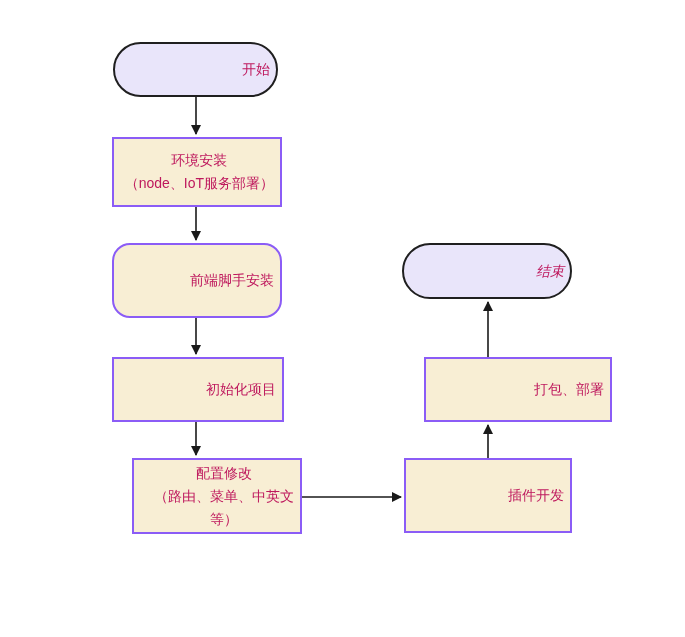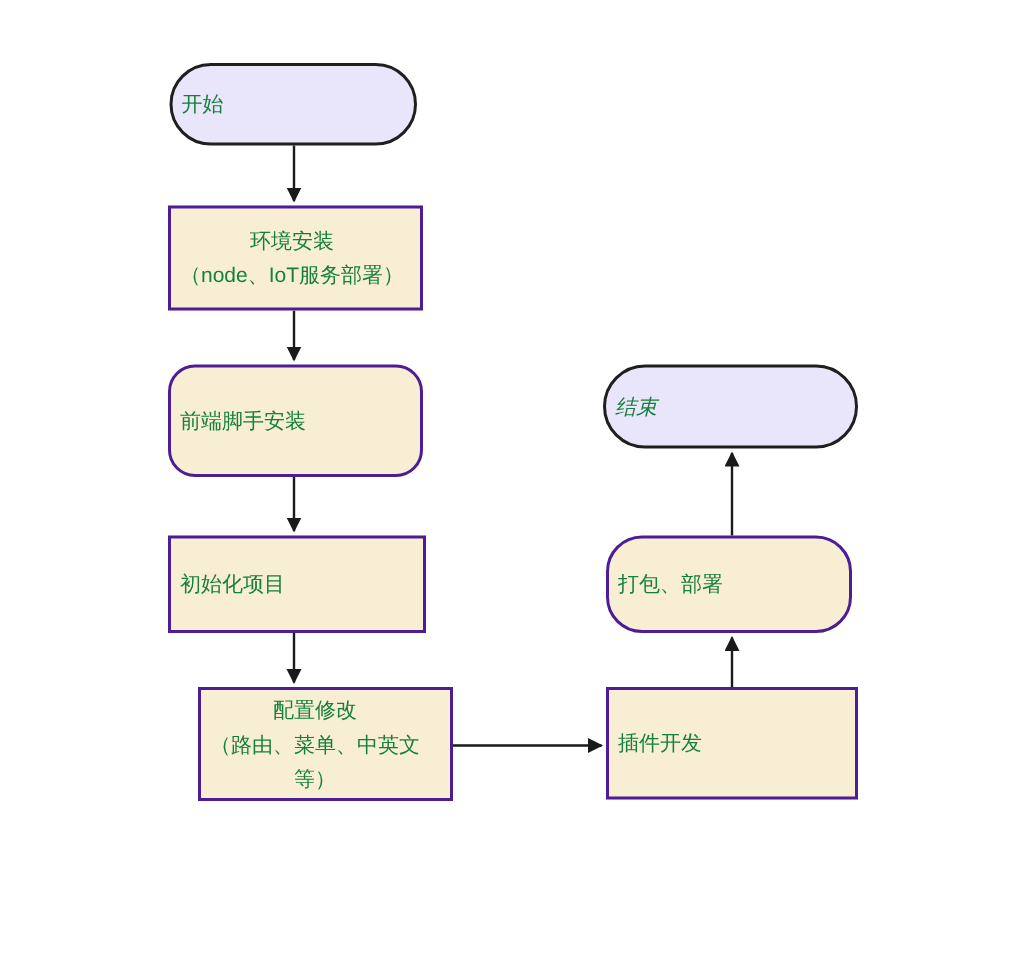--- a/index.html
+++ b/index.html
@@ -13,47 +13,47 @@
     width: 685px;
     height: 637px;
     background: #ffffff;
     overflow: hidden;
   }
   .node {
     position: absolute;
     box-sizing: border-box;
     display: flex;
     align-items: center;
-    justify-content: flex-start;
+    justify-content: flex-end;
     text-align: center;
-    color: #15803d;
+    color: #be185d;
     font-size: 14px;
     line-height: 23px;
   }
   .node-label {
     white-space: pre-line;
     padding: 0 6px;
   }
   .process {
     background: #f8eed4;
-    border: 2px solid #4c1d95;
+    border: 2px solid #8b5cf6;
   }
   .terminal {
     background: #e9e5fa;
     border: 2px solid #1f1f1f;
     border-radius: 28px;
   }
   
   #n-start   { left: 113px; top: 42px;  width: 165px; height: 55px; }
   #n-env     { left: 112px; top: 137px; width: 170px; height: 70px; }
   #n-scaffold{ left: 112px; top: 243px; width: 170px; height: 75px; border-radius: 18px; }
   #n-init    { left: 112px; top: 357px; width: 172px; height: 65px; }
   #n-config  { left: 112px; top: 458px; width: 170px; height: 76px; margin-left: 20px; }
   #n-plugin  { left: 404px; top: 458px; width: 168px; height: 75px; }
-  #n-package { left: 404px; top: 357px; width: 164px; height: 65px; border-radius: 24px; }
+  #n-package { left: 424px; top: 357px; width: 188px; height: 65px; }
   #n-end     { left: 402px; top: 243px; width: 170px; height: 56px; font-style: italic; }
   svg.edges {
     position: absolute;
     left: 0; top: 0;
     width: 685px;
     height: 637px;
     pointer-events: none;
   }
   svg.edges line {
     stroke: #1a1a1a;

